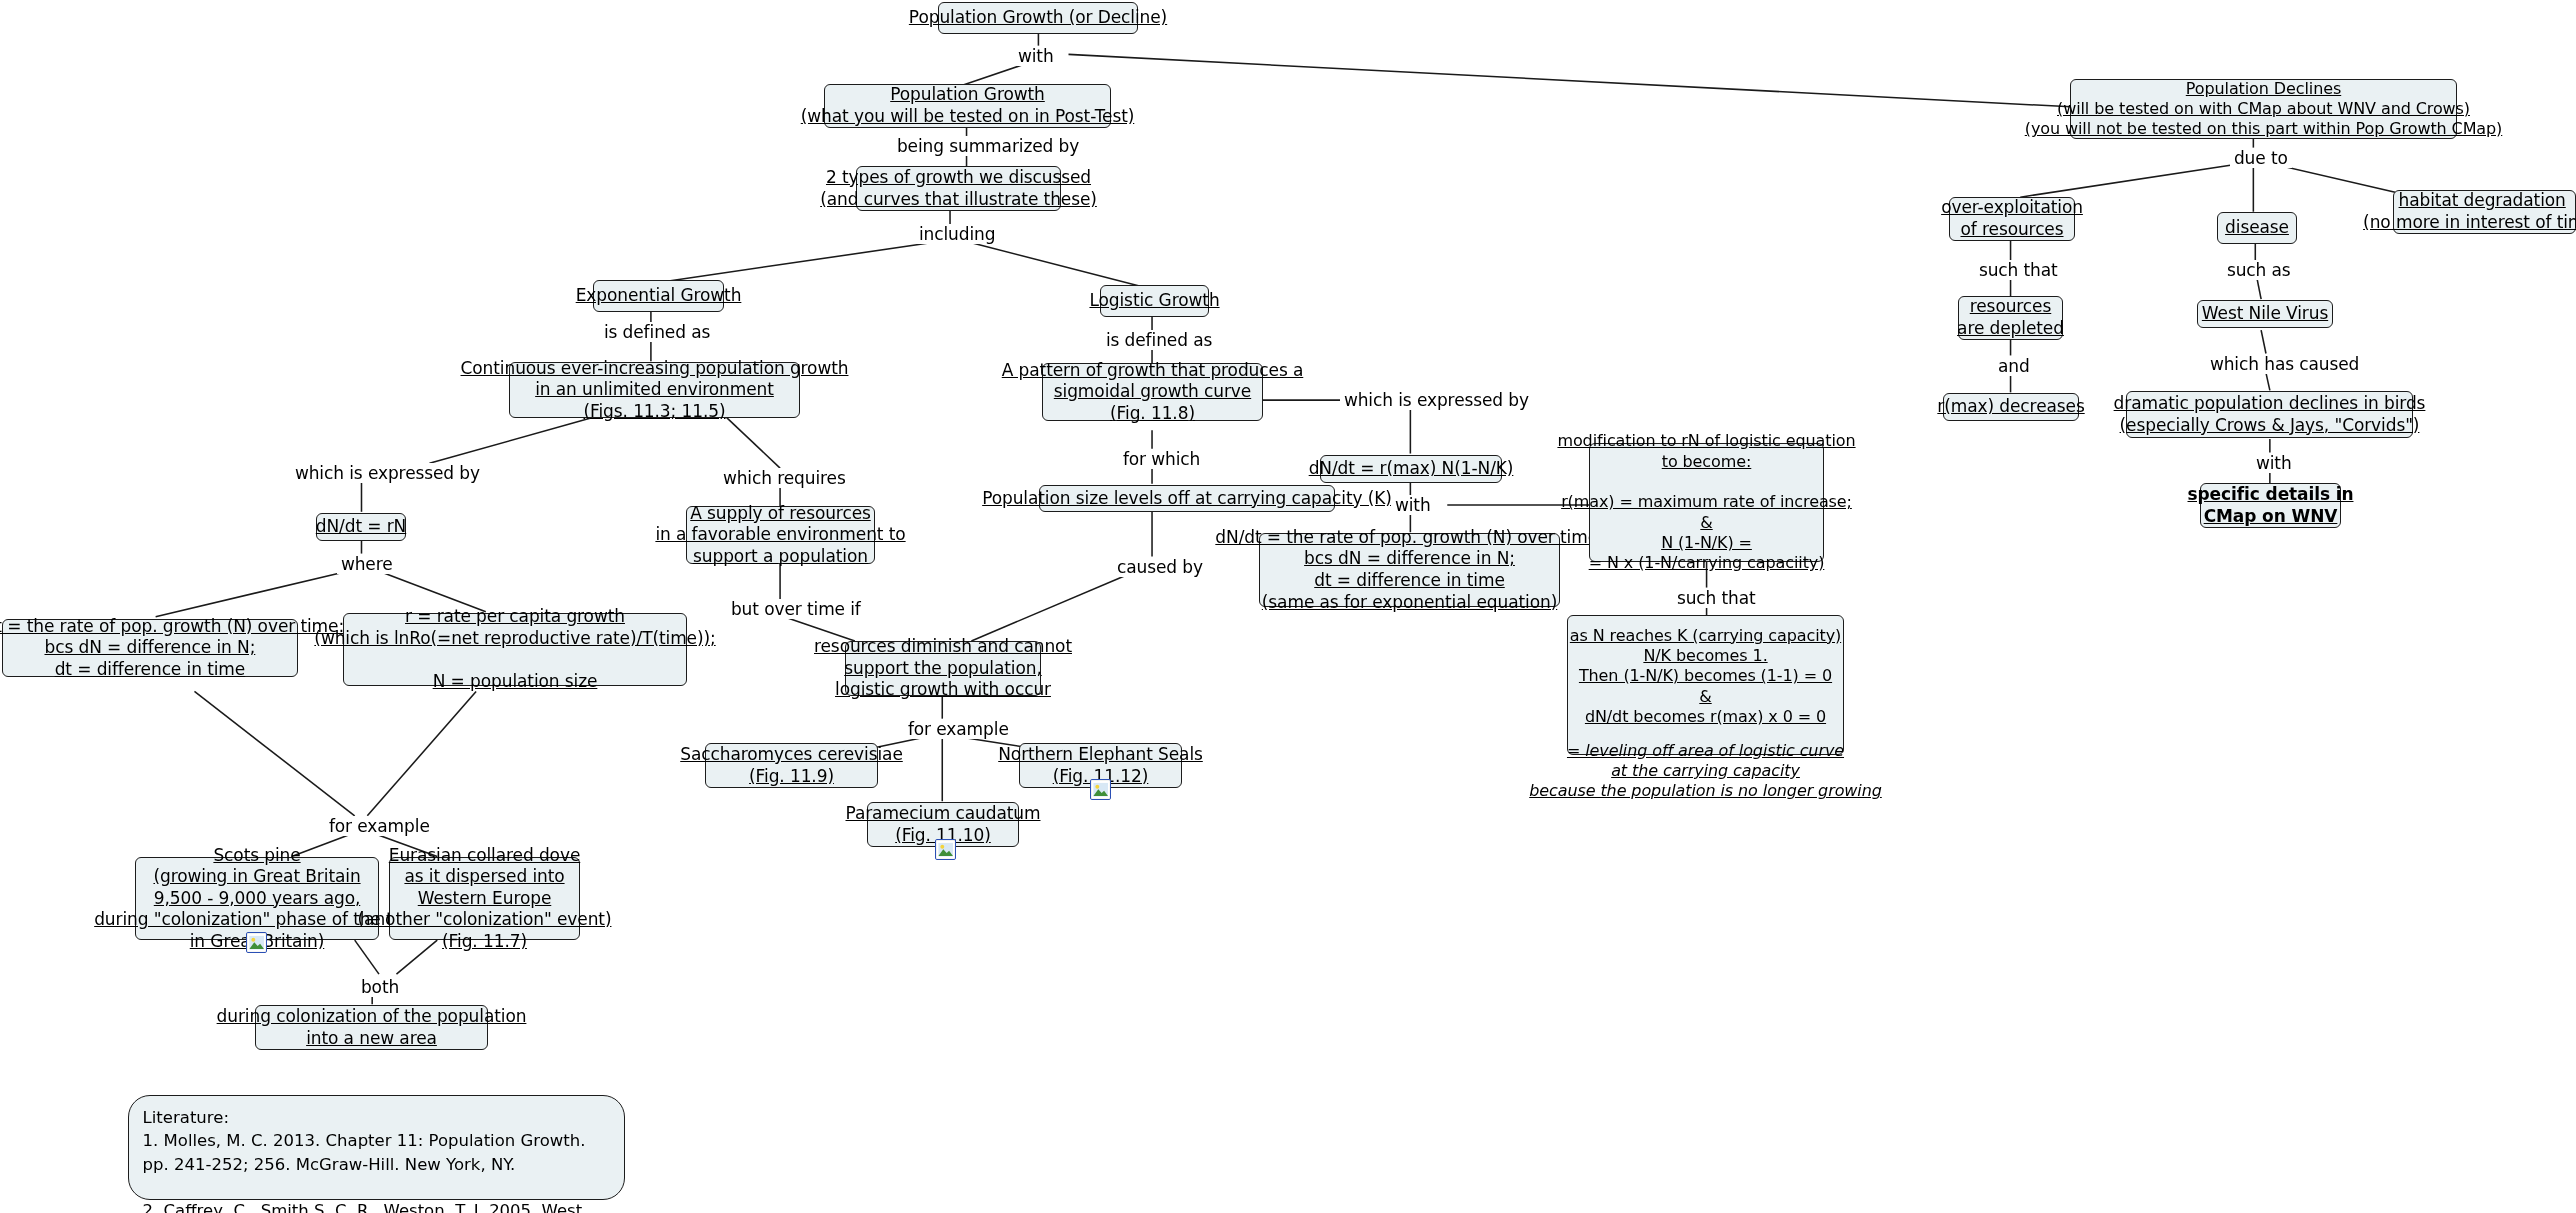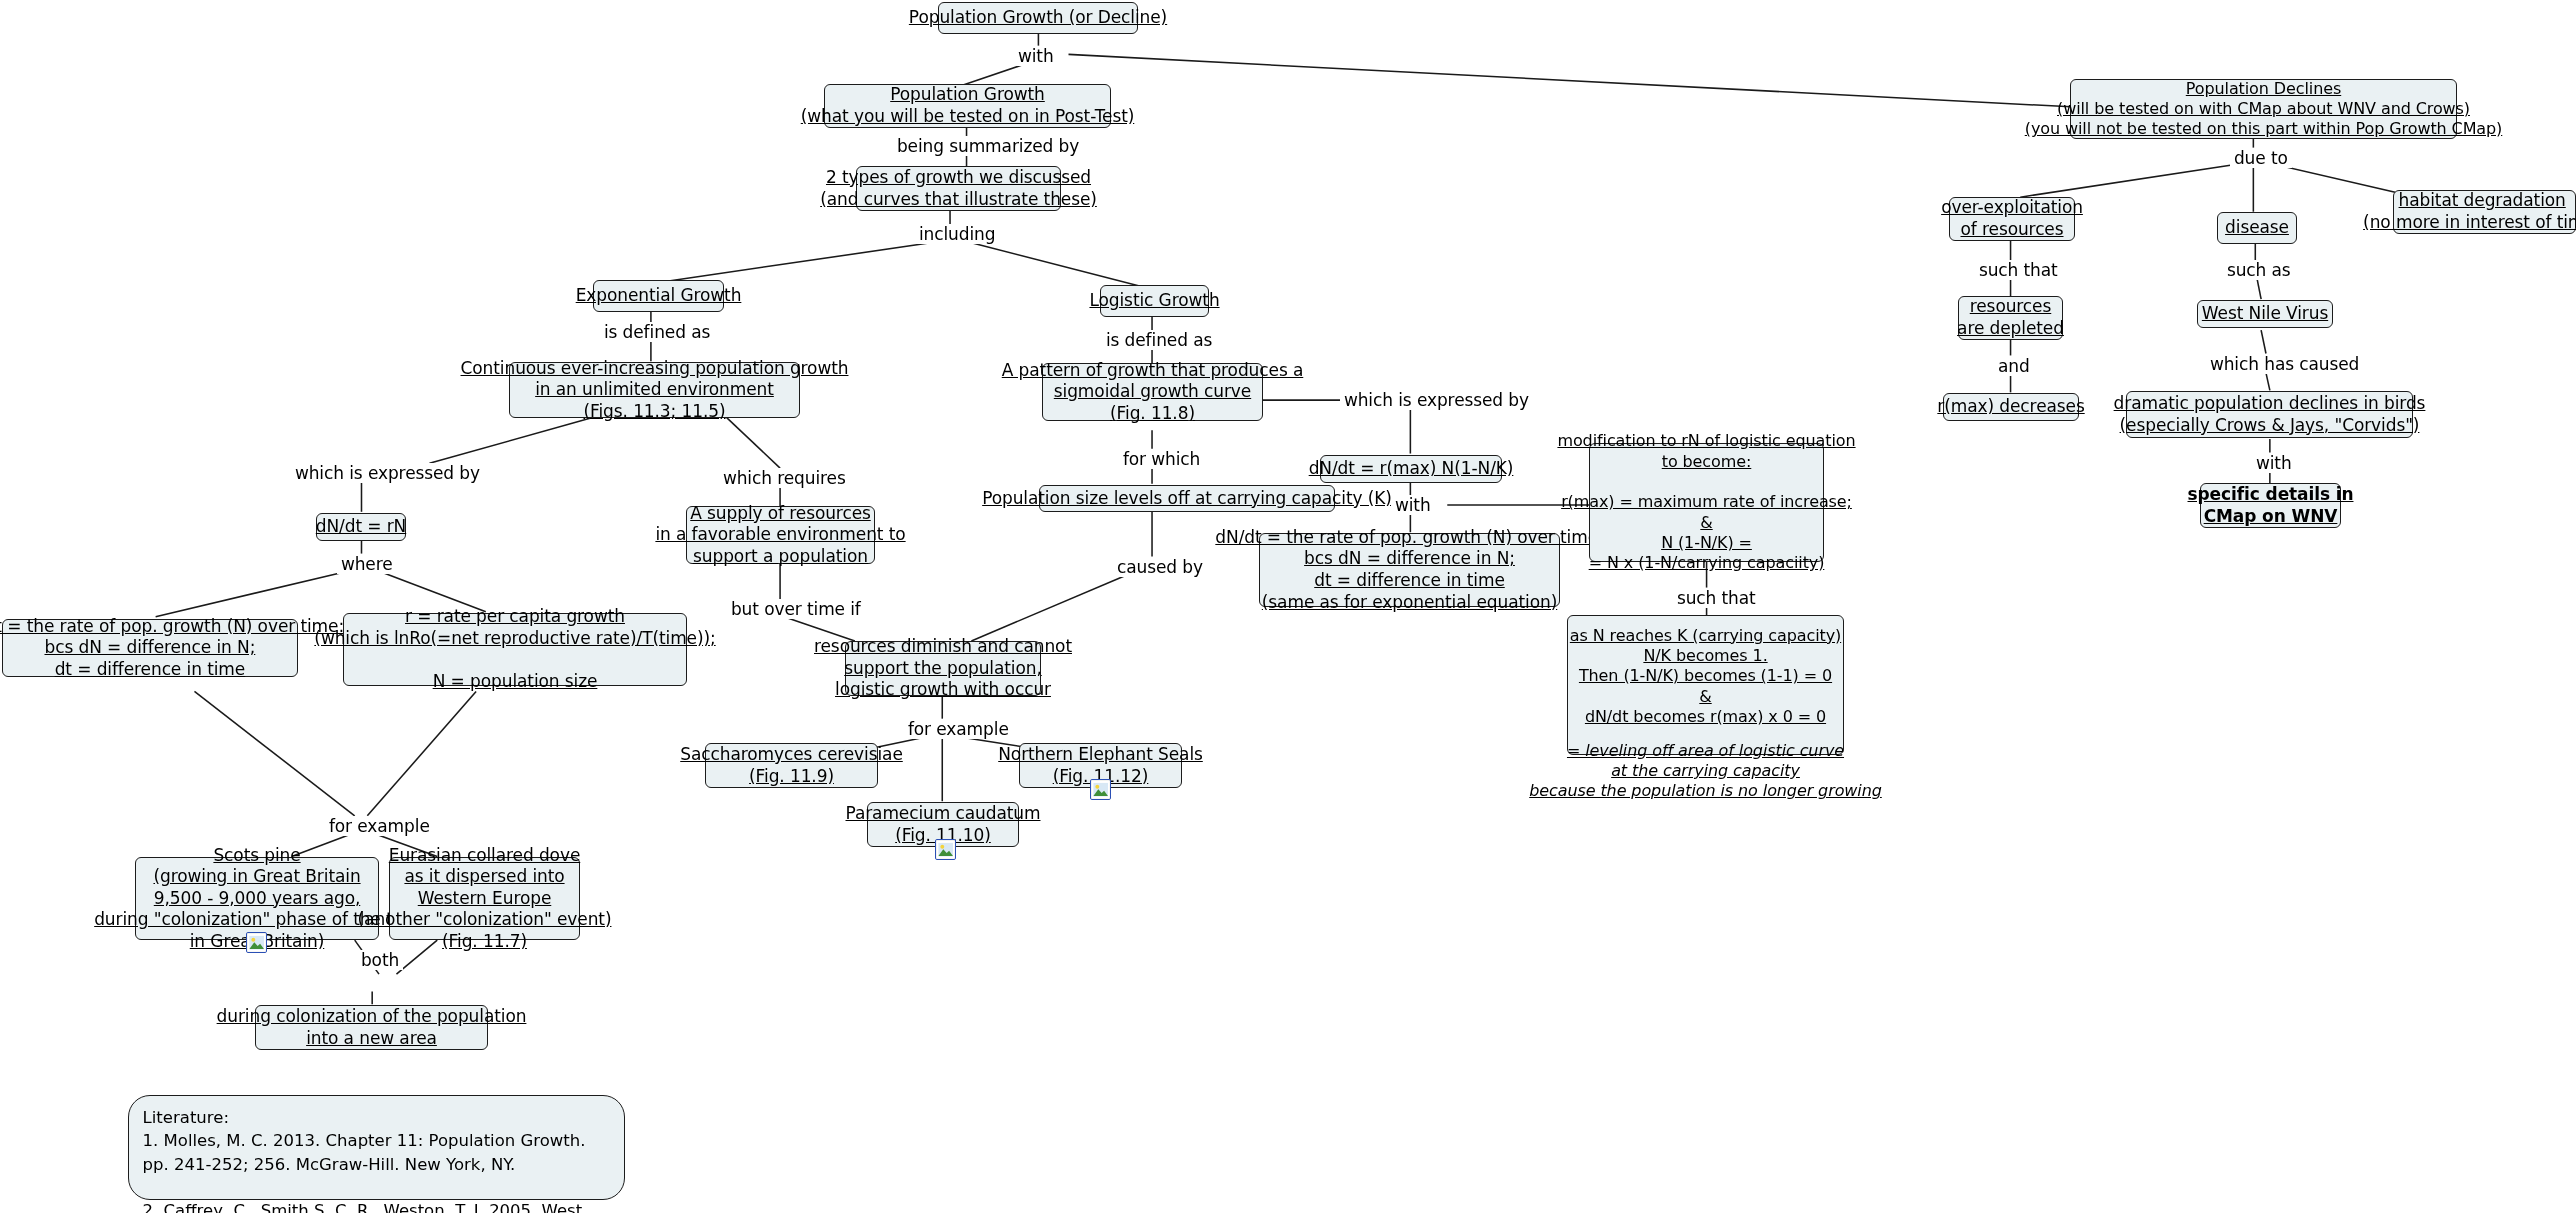--- a/index.html
+++ b/index.html
@@ -373,21 +373,21 @@
   <div class="link-label" style="left:1673px; top:588px;">such that</div>
 
   <div class="link-label" style="left:727px; top:599px;">but over time if</div>
 
   <div class="link-label" style="left:1113px; top:557px;">caused by</div>
 
   <div class="link-label" style="left:904px; top:719px;">for example</div>
 
   <div class="link-label" style="left:325px; top:816px;">for example</div>
 
-  <div class="link-label" style="left:357px; top:950px;">both</div>
+  <div class="link-label" style="left:357px; top:977px;">both</div>
 
   <div class="link-label" style="left:2230px; top:148px;">due to</div>
 
   <div class="link-label" style="left:1975px; top:260px;">such that</div>
 
   <div class="link-label" style="left:1994px; top:356px;">and</div>
 
   <div class="link-label" style="left:2223px; top:260px;">such as</div>
 
   <div class="link-label" style="left:2206px; top:354px;">which has caused</div>

